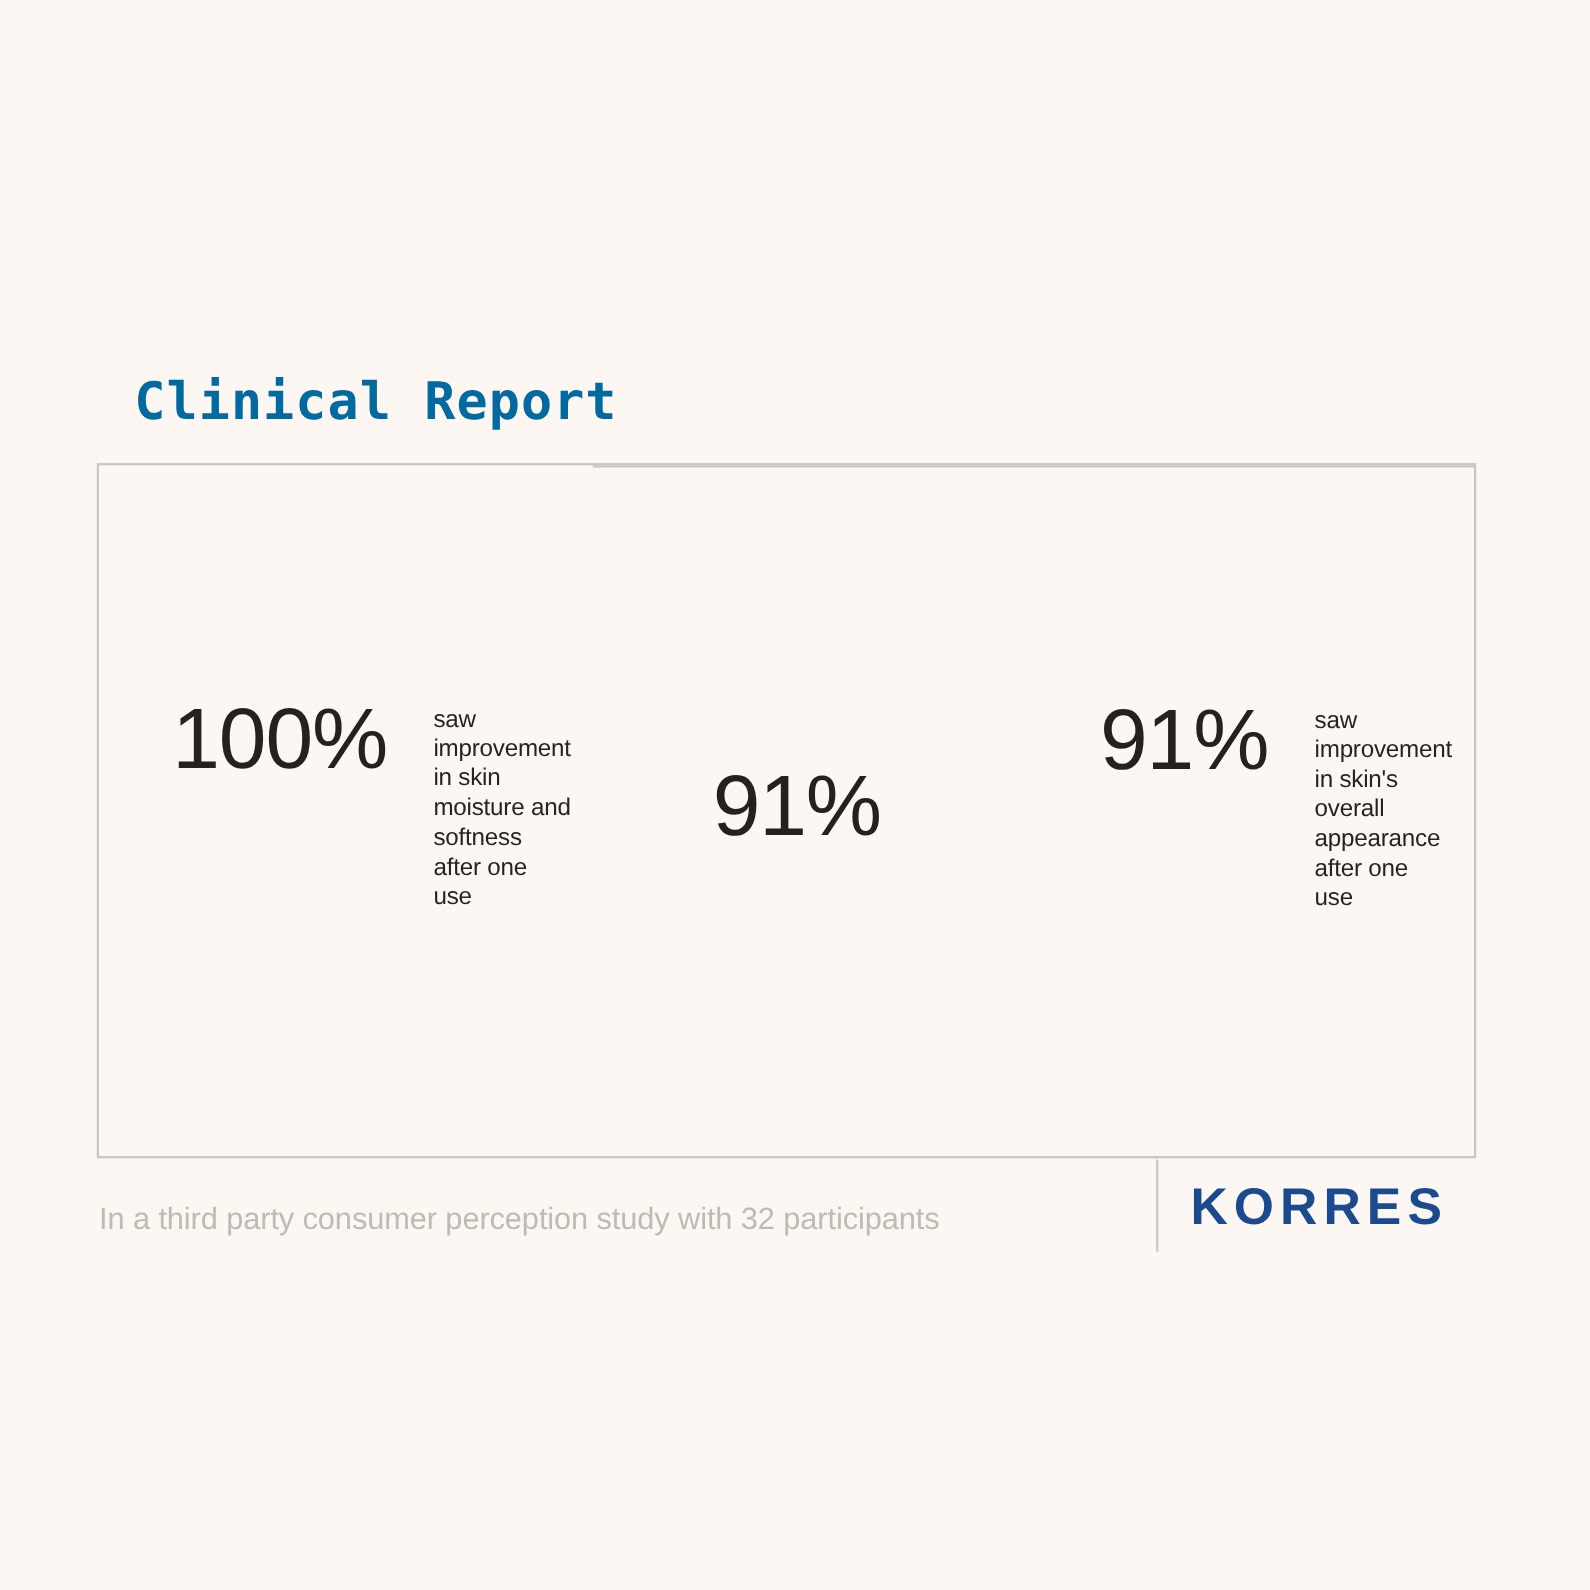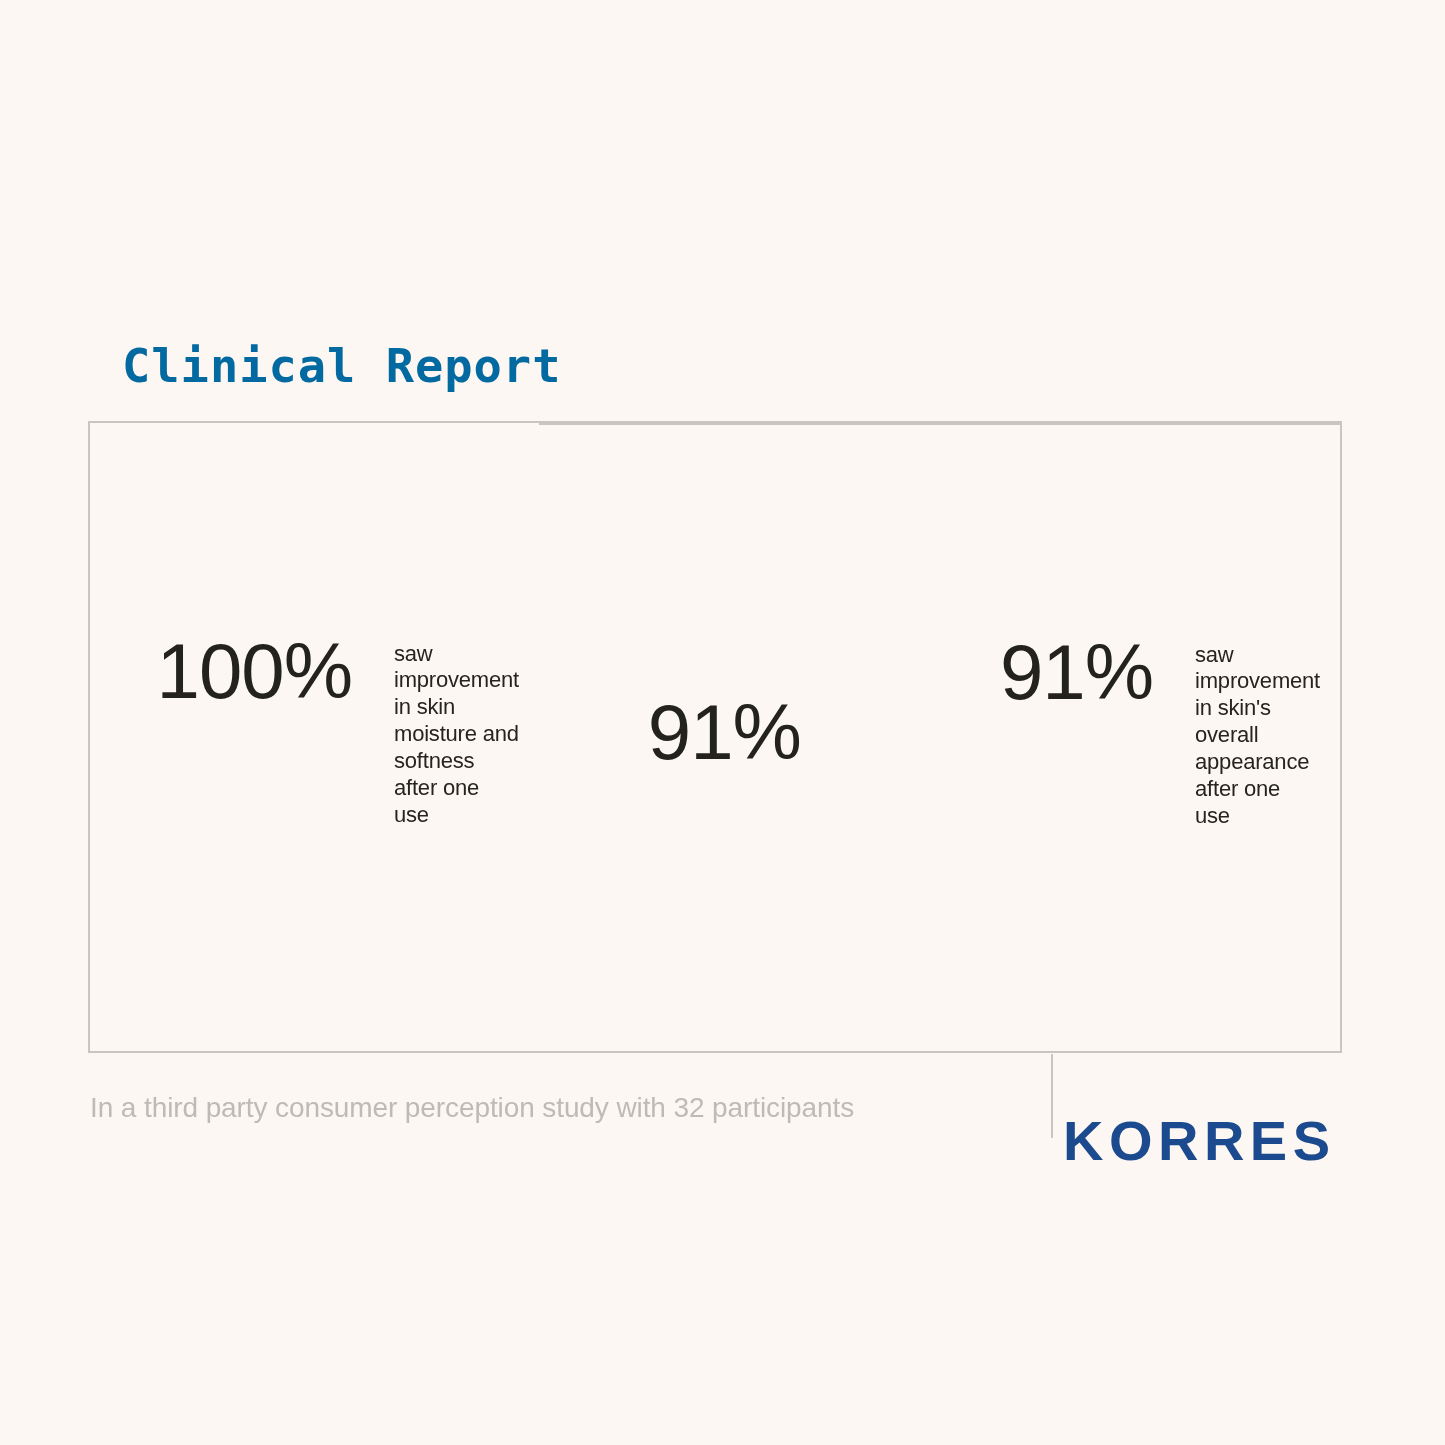--- a/index.html
+++ b/index.html
@@ -131,27 +131,26 @@
   #brand-logo {
     position: absolute;
     left: 963px;
     top: 0;
     width: 291px;
     height: 86px;
     display: flex;
     align-items: center;
     justify-content: center;
     font-family: "Liberation Sans", sans-serif;
-    font-size: 56px;
+    font-size: 47px;
     font-weight: 700;
     letter-spacing: 5.5px;
     text-indent: 5.5px;
     color: #1c4a8e;
     white-space: nowrap;
-    margin-top: 44px;
   }
 </style>
 </head>
 <body>
 
 <div id="page">
 
   <div id="report-title">Clinical Report</div>
 
   <div id="stats-table">

